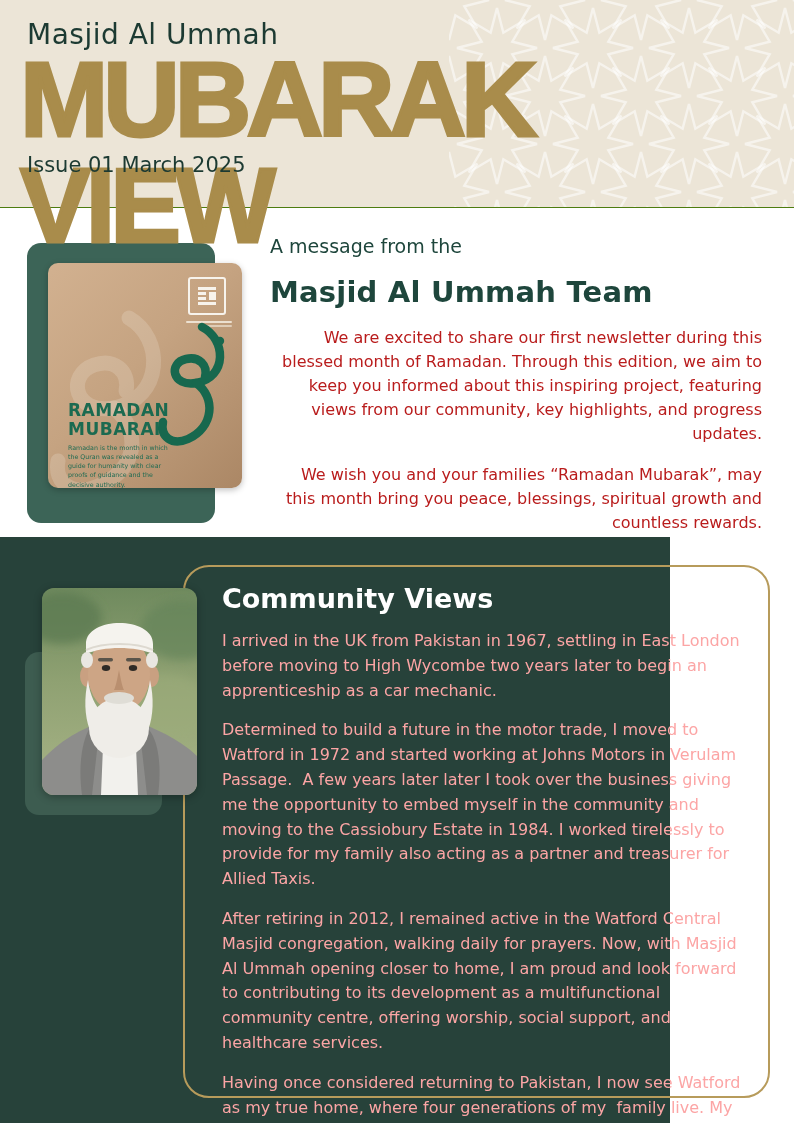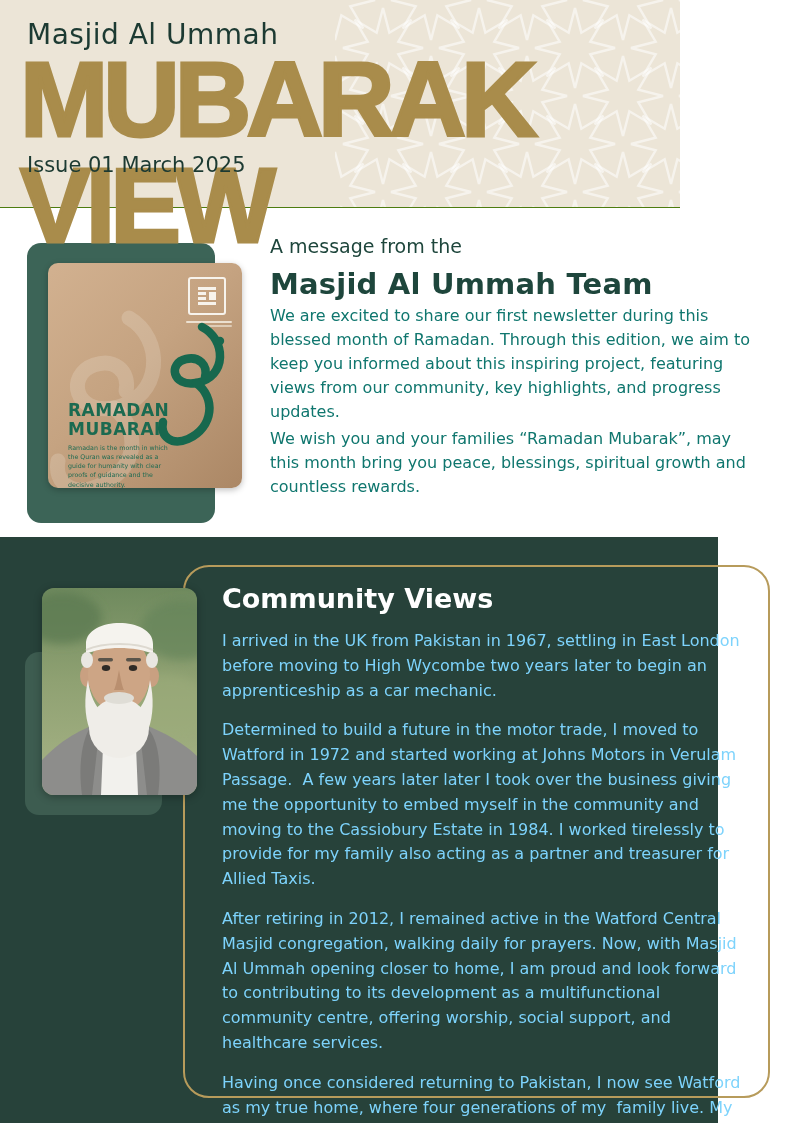--- a/index.html
+++ b/index.html
@@ -1,20 +1,20 @@
 <!DOCTYPE html>
 <html><head>
 <meta charset="utf-8">
 <style>
   html,body{margin:0;padding:0;background:#ffffff;}
   .page{position:relative;width:794px;height:1123px;overflow:hidden;
         font-family:"DejaVu Sans","Liberation Sans",sans-serif;background:#ffffff;}
 
   
-  .header{position:absolute;left:0;top:0;width:680px;height:207px;
+  .header{position:absolute;left:0;top:0;width:794px;height:207px;
           background:#ece5d7;border-bottom:6px solid #4d7c0f;}
   .header-pattern{position:absolute;right:0;top:0;width:345px;height:207px;z-index:0;}
   .masthead{position:absolute;left:27px;top:18px;z-index:2;
             font-size:28px;letter-spacing:.5px;color:#1c3a32;}
   .big-title{position:absolute;left:20px;top:46px;z-index:2;
              font-family:"Liberation Sans",sans-serif;
              font-size:106px;font-weight:700;line-height:1.0;
              letter-spacing:-5px;color:#a98c4b;
              -webkit-text-stroke:3px #a98c4b;}
   .issue-line{position:absolute;left:27px;top:153px;z-index:2;
@@ -46,31 +46,31 @@
               font-size:17px;font-weight:700;letter-spacing:.5px;line-height:1.12;
               color:#1b6a50;}
   .card-body{position:absolute;left:20px;top:180px;width:104px;
              font-size:6.3px;line-height:1.45;color:#1f6b52;}
   .card-cite{position:absolute;left:20px;top:228px;width:104px;
              font-size:6.3px;color:#1f6b52;}
   .card-calligraphy{position:absolute;right:6px;top:56px;}
 
   .msg-text{position:absolute;left:270px;top:27px;width:492px;color:#1e463c;}
   .msg-h1{font-size:19px;font-weight:400;margin:0;}
-  .msg-h2{font-size:29px;font-weight:700;margin:10px 0 0 0;letter-spacing:.2px;}
-  .msg-p{font-size:16px;line-height:1.5;color:#0f766e;margin:3px 0 0 0;white-space:pre-wrap;}
+  .msg-h2{font-size:29px;font-weight:700;margin:18px 0 0 0;letter-spacing:.2px;}
+  .msg-p{font-size:16px;line-height:1.5;color:#b91c1c;margin:17px 0 0 0;white-space:pre-wrap;text-align:right;}
 
   
-  .community-section{position:absolute;left:0;top:537px;width:670px;height:586px;background:#27423a;padding-left:48px;}
+  .community-section{position:absolute;left:0;top:537px;width:670px;height:586px;background:#27423a;}
   .gold-box{position:absolute;left:183px;top:28px;width:587px;height:533px;
             border:2px solid #b79b5b;border-radius:26px;box-sizing:border-box;
             padding:16px 26px 0 37px;}
   .cv-h{font-size:27px;font-weight:700;color:#ffffff;margin:0;}
   .cv-sub{font-size:19px;color:#e3e8e2;margin:7px 0 0 0;font-weight:400;white-space:pre-wrap;}
-  .cv-p{font-size:16px;line-height:1.55;color:#7dd3fc;margin:15px 0 0 0;white-space:pre-wrap;}
+  .cv-p{font-size:16px;line-height:1.55;color:#fca5a5;margin:15px 0 0 0;white-space:pre-wrap;}
   .photo-backdrop{position:absolute;left:25px;top:115px;width:137px;height:163px;
                   border-radius:14px;background:#3d5c50;}
   .trustee-photo{position:absolute;left:42px;top:51px;width:155px;height:207px;
                  border-radius:12px;overflow:hidden;z-index:3;
                  box-shadow:0 2px 8px rgba(0,0,0,.3);}
 </style>
 </head>
 <body>
 
 <div class="page">

